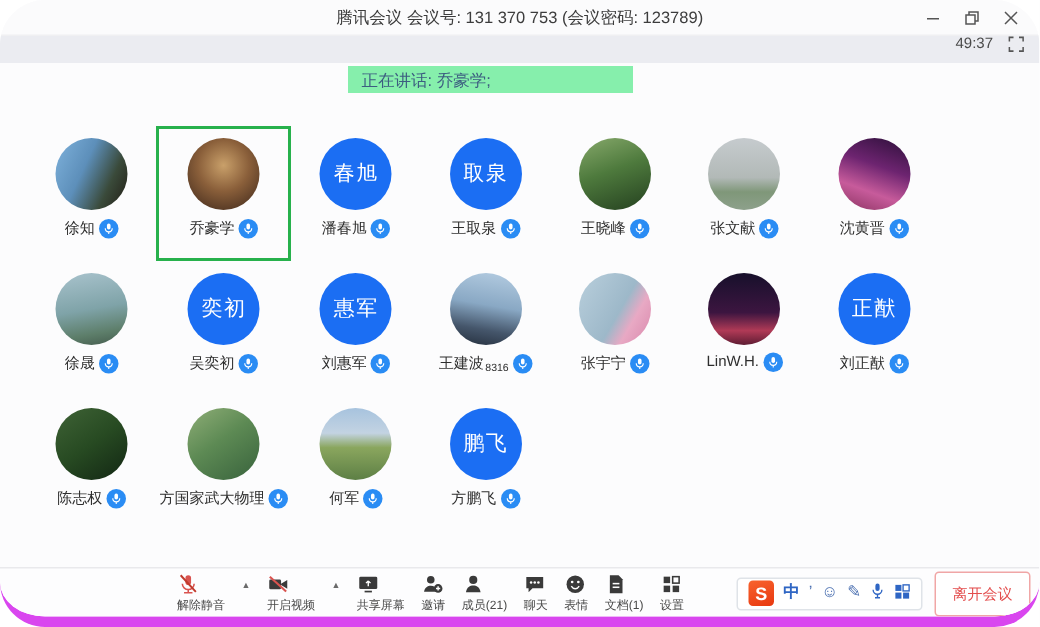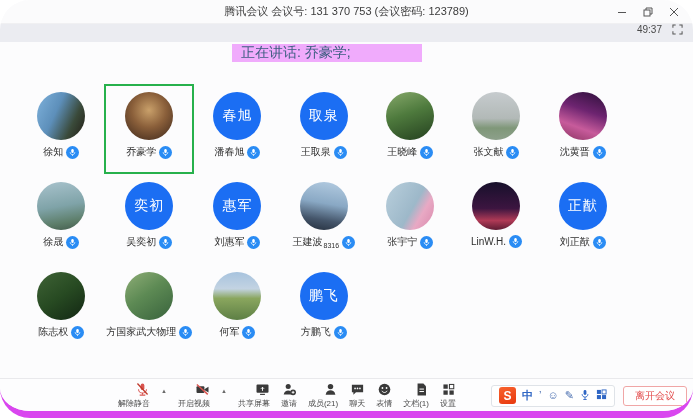--- a/index.html
+++ b/index.html
@@ -13,21 +13,21 @@
   .win-controls { position:absolute; right:6px; top:0; height:24px; display:flex; align-items:center; }
   .win-btn { width:26px; height:24px; display:flex; align-items:center; justify-content:center; cursor:default; }
   .win-btn svg { display:block; }
 
   
   .subbar { height:18px; background:#ebecf1; display:flex; align-items:flex-start; justify-content:flex-end; padding-right:10px; gap:10px; }
   .timer { font-size:10px; color:#4a4a4a; }
   .fs-btn { display:flex; align-items:center; }
 
   
-  .banner { position:absolute; left:232px; top:44px; width:190px; height:18px; background:#f0abfc; color:#3c5d80; font-size:14px; display:flex; align-items:center; padding-left:9px; }
+  .banner { position:absolute; left:232px; top:44px; width:190px; height:18px; background:#86efac; color:#3c5d80; font-size:11px; display:flex; align-items:center; padding-left:9px; }
 
   
   .grid { position:absolute; left:18px; top:84px; width:608px; display:grid; grid-template-columns:repeat(7,1fr); grid-auto-rows:90px; }
   .cell { display:flex; flex-direction:column; align-items:center; justify-content:flex-start; padding-top:6px; border:2px solid transparent; }
   .cell.selected { border-color:#27b14c; }
   .avatar { width:48px; height:48px; border-radius:50%; flex:none; display:flex; align-items:center; justify-content:center; overflow:hidden; }
   .avatar.initials { background:#1b6ef3; color:#fff; font-size:14px; letter-spacing:1px; }
   .avatar.default { background:#dcdcdc; }
   .avatar.default svg { width:30px; height:30px; }
   .name-row { margin-top:5px; display:flex; align-items:center; gap:3px; max-width:86px; }
@@ -48,33 +48,33 @@
   .p-pink-dress { background:linear-gradient(120deg,#b9cfdc 0%,#9db8c9 55%,#e8a9c4 72%,#d987ab 100%); }
   .p-city-night { background:linear-gradient(180deg,#17102b 0%,#3c1540 55%,#b03a56 80%,#5e1c33 100%); }
   .p-dark-leaves { background:linear-gradient(145deg,#3f6336 0%,#274a22 50%,#122613 100%); }
   .p-green-plant { background:linear-gradient(145deg,#8fae77 0%,#5d8a54 45%,#38623c 100%); }
   .p-field { background:linear-gradient(180deg,#a7c3de 0%,#c3d3e2 35%,#8aa65e 55%,#5d7f45 100%); }
   .p-vase { background:radial-gradient(ellipse at 50% 55%,#f2f0ea 0%,#ddd9d0 55%,#b9b5ac 100%); }
 
   
   .toolbar { position:absolute; left:0; bottom:0; width:693px; height:33px; background:#fdfdfe; border-top:1px solid #e9e9ec; display:flex; align-items:center; }
   .tb-left { display:flex; align-items:flex-end; margin-left:118px; gap:11px; }
-  .tb-item { display:flex; flex-direction:column; align-items:flex-end; gap:1px; cursor:default; }
+  .tb-item { display:flex; flex-direction:column; align-items:flex-start; gap:1px; cursor:default; }
   .tb-item svg { width:15px; height:15px; display:block; }
   .tb-label { font-size:8px; color:#4a4a4a; white-space:nowrap; }
   .tb-caret { font-size:6px; color:#6a6a6a; align-self:center; margin-bottom:9px; }
   .tb-right { position:absolute; right:6px; top:0; height:33px; display:flex; align-items:center; gap:8px; }
 
   
   .ime-bar { display:flex; align-items:center; gap:6px; background:#fff; border:1px solid #dfe3e8; border-radius:3px; padding:2px 7px; height:22px; }
   .ime-logo { width:17px; height:17px; border-radius:3px; background:linear-gradient(160deg,#f8632e 0%,#e8380f 100%); color:#fff; font-size:12px; font-weight:bold; display:flex; align-items:center; justify-content:center; }
   .ime-glyph { font-size:11px; color:#4a6fb0; line-height:1; }
   .ime-glyph.mode { color:#2f66c4; font-weight:bold; }
 
-  .leave-btn { height:20px; padding:0 11px; background:#fff; border:1px solid #f0a6a6; border-radius:3px; color:#e34d4d; font-size:10px; display:flex; align-items:center; }
+  .leave-btn { height:30px; padding:0 11px; background:#fff; border:1px solid #f0a6a6; border-radius:3px; color:#e34d4d; font-size:10px; display:flex; align-items:center; }
 </style>
 </head>
 <body>
 
 <div class="window">
 
   <div class="titlebar">
     <div class="title">腾讯会议 会议号: 131 370 753 (会议密码: 123789)</div>
     <div class="win-controls">
       <div class="win-btn">

